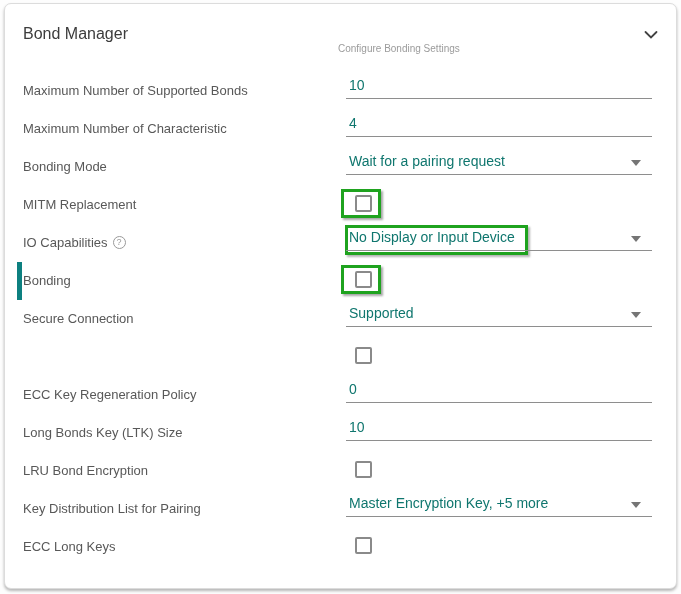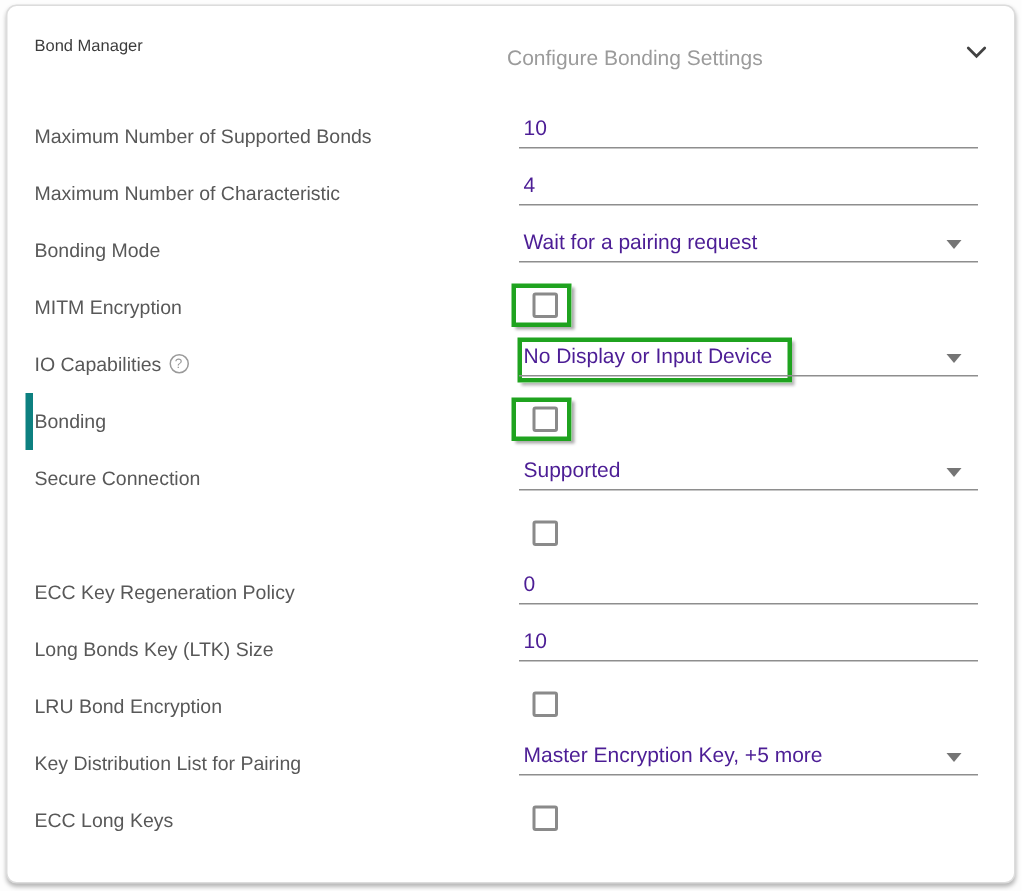--- a/index.html
+++ b/index.html
@@ -3,33 +3,33 @@
 <meta charset="utf-8">
 <style>
   * { margin:0; padding:0; box-sizing:border-box; }
   html,body { width:681px; height:594px; background:#fdfdfd; font-family:"Liberation Sans", sans-serif; }
   .card {
     position:absolute; left:4px; top:3px; width:673px; height:586px;
     background:#ffffff; border:1px solid #dcdcdc; border-radius:7px;
     box-shadow:0 2px 3px rgba(0,0,0,0.28);
   }
   
-  .hdr-title { position:absolute; left:18px; top:21px; font-size:11px; color:#3c3c3c; }
-  .hdr-sub   { position:absolute; left:333px; top:26px; font-size:14px; color:#9b9b9b; }
+  .hdr-title { position:absolute; left:18px; top:21px; font-size:16px; color:#3c3c3c; }
+  .hdr-sub   { position:absolute; left:333px; top:39px; font-size:10px; color:#9b9b9b; }
   .hdr-chev  { position:absolute; right:16px; top:22px; width:18px; height:18px; cursor:pointer; }
   
   .rows { position:absolute; left:0; top:67px; right:0; }
   .row  { position:relative; height:38px; }
   .modified-bar { position:absolute; left:12px; top:1px; bottom:-1px; width:5px; background:#0d8080; }
   .row-label { position:absolute; left:18px; top:0; bottom:0; display:flex; align-items:center; gap:5px;
                font-size:13px; color:#585858; }
   .help-icon { display:inline-block; width:13px; height:13px; border:1px solid #9a9a9a; border-radius:50%;
                color:#9a9a9a; font-size:9px; line-height:11px; text-align:center; cursor:pointer; }
   .control { position:absolute; left:341px; right:24px; top:0; bottom:0; }
-  .text-value { position:absolute; left:3px; top:6px; font-size:14px; color:#4c1d95; white-space:nowrap; cursor:text; }
+  .text-value { position:absolute; left:3px; top:6px; font-size:14px; color:#0f766e; white-space:nowrap; cursor:text; }
   .underline  { position:absolute; left:0; right:0; top:27px; height:1px; background:#8e8e8e; }
   .caret { position:absolute; right:11px; top:13px; width:0; height:0;
            border-left:5px solid transparent; border-right:5px solid transparent;
            border-top:6px solid #757575; cursor:pointer; }
   .checkbox { position:absolute; left:9px; top:10px; width:17px; height:17px;
               border:2px solid #8a8a8a; border-radius:2px; background:#fff; cursor:pointer; }
   .cb-highlight { position:absolute; left:-5px; top:4px; width:40px; height:29px;
                   border:3px solid #1fa31f; box-shadow:2px 2px 2px rgba(0,0,0,0.35); pointer-events:none; }
   .ctl-highlight { position:absolute; left:-1px; top:2px; width:183px; height:30px;
                    border:3px solid #1fa31f; box-shadow:2px 2px 2px rgba(0,0,0,0.3); pointer-events:none; }
@@ -83,21 +83,21 @@
       <div class="text-value">Wait for a pairing request</div>
       <div class="underline"></div>
       <div class="caret"></div>
 
     </div>
   </div>
 
   <div class="row">
 
     <div class="row-label">
-      <span class="label-text">MITM Encryption</span>
+      <span class="label-text">MITM Replacement</span>
 
     </div>
     <div class="control">
 
       <div class="checkbox" aria-checked="false"></div>
       <div class="cb-highlight"></div>
     </div>
   </div>
 
   <div class="row">

